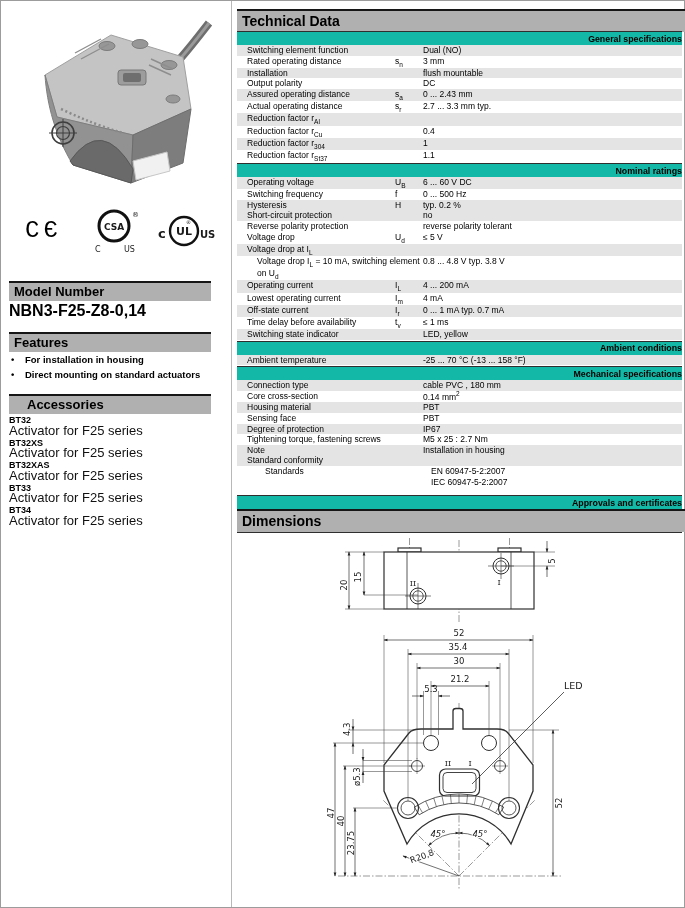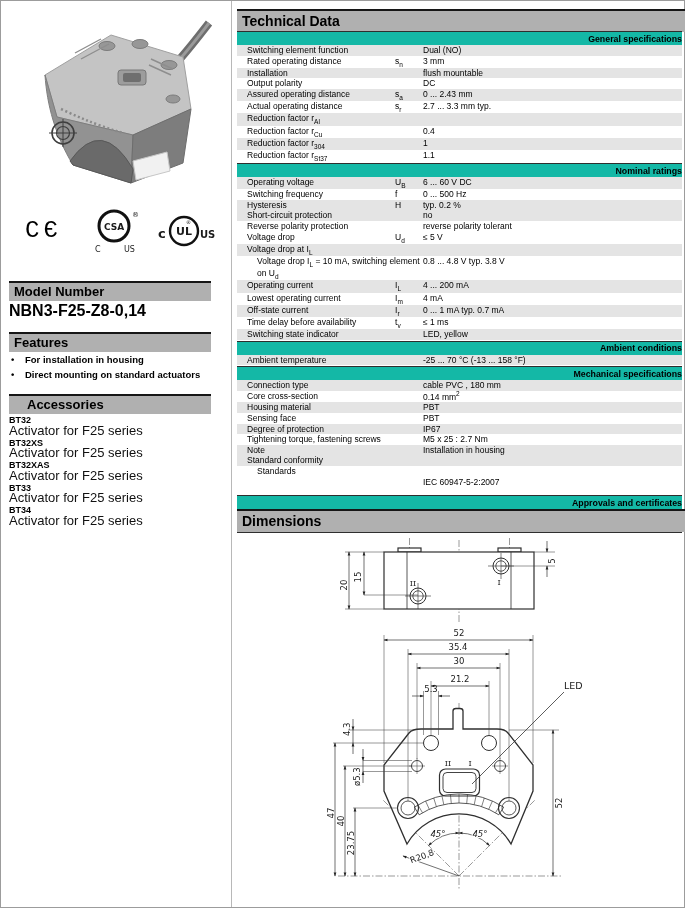--- a/index.html
+++ b/index.html
@@ -25,21 +25,21 @@
   .acc .nm{font-size:9px;font-weight:bold;line-height:10.5px;}
   .acc .ds{font-size:13px;line-height:9px;color:#111;}
   
   #bar-tech{position:absolute;top:8px;left:0;width:445px;}
   #tech-body{position:absolute;top:29px;left:0;width:445px;}
   .tsec-header{font-size:8.8px;font-weight:bold;border-top:1px solid #2e2e2e;padding:1.5px 0 1.5px 4px;margin-top:1px;background:#14b8a6;text-align:right;}
   .tsec-header.gap{margin-top:8px;}
   .trow{display:flex;align-items:flex-start;min-height:10.6px;font-size:8.5px;line-height:10.6px;}
   .trow.shade{background:#e4e4e4;}
   .tlabel{margin-left:10px;width:148px;flex:none;}
-  .tlabel.ind{margin-left:20px;width:138px;}
+  .tlabel.ind{margin-left:28px;width:138px;}
   .trow.wide .tlabel{margin-left:20px;width:166px;}
   .tsym{width:28px;flex:none;}
   .tval{flex:1;}
   sub{font-size:6.5px;line-height:1;}
   sup{font-size:6.5px;line-height:1;}
   .tech-end{border-top:1px solid #2e2e2e;margin-top:2px;height:0;}
   
   #bar-dims{position:absolute;top:508px;left:0;width:445px;}
   #side-svg{position:absolute;top:534px;left:100px;}
   #front-svg{position:absolute;top:622px;left:89px;}
@@ -297,20 +297,21 @@
           <div class="tval">Installation in housing</div>
         </div>
         <div class="trow shade">
           <div class="tlabel">Standard conformity</div>
           <div class="tsym"></div>
           <div class="tval"></div>
         </div>
         <div class="trow">
           <div class="tlabel ind">Standards</div>
           <div class="tsym"></div>
+          <div class="tval">EN 60947-5-2:2007</div>
         </div>
         <div class="trow">
           <div class="tlabel ind"></div>
           <div class="tsym"></div>
           <div class="tval">IEC 60947-5-2:2007</div>
         </div>
         <div class="tsec-header gap">Approvals and certificates</div>
         <div class="trow shade">
           <div class="tlabel">UL approval</div>
           <div class="tsym"></div>

